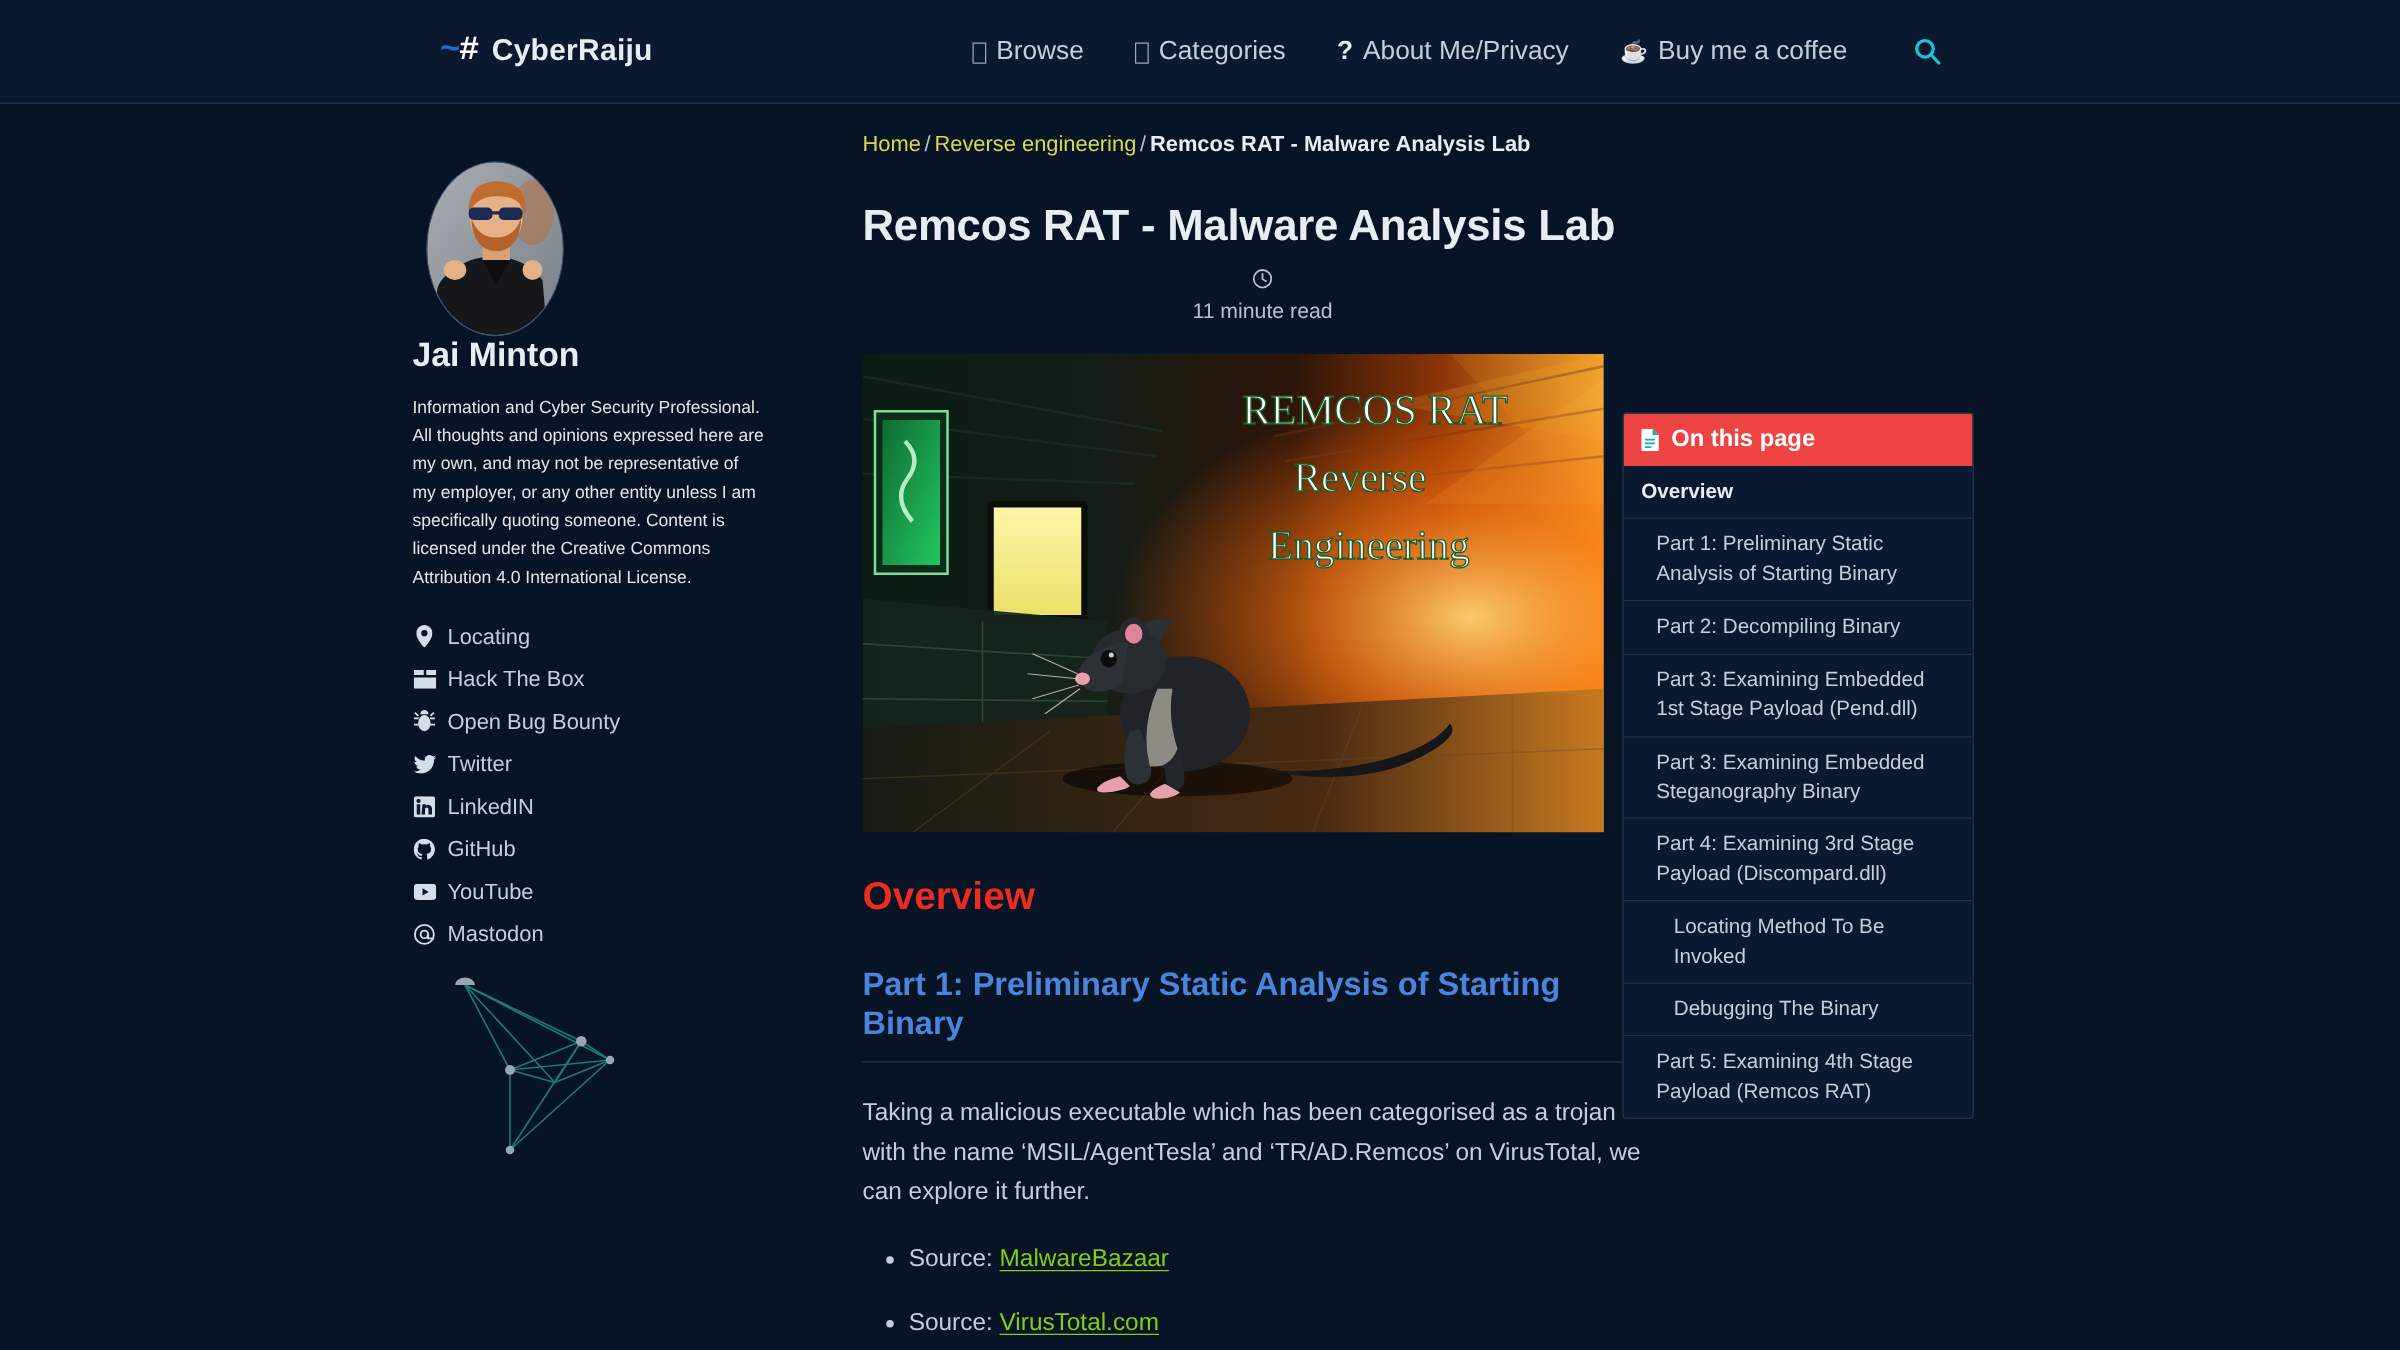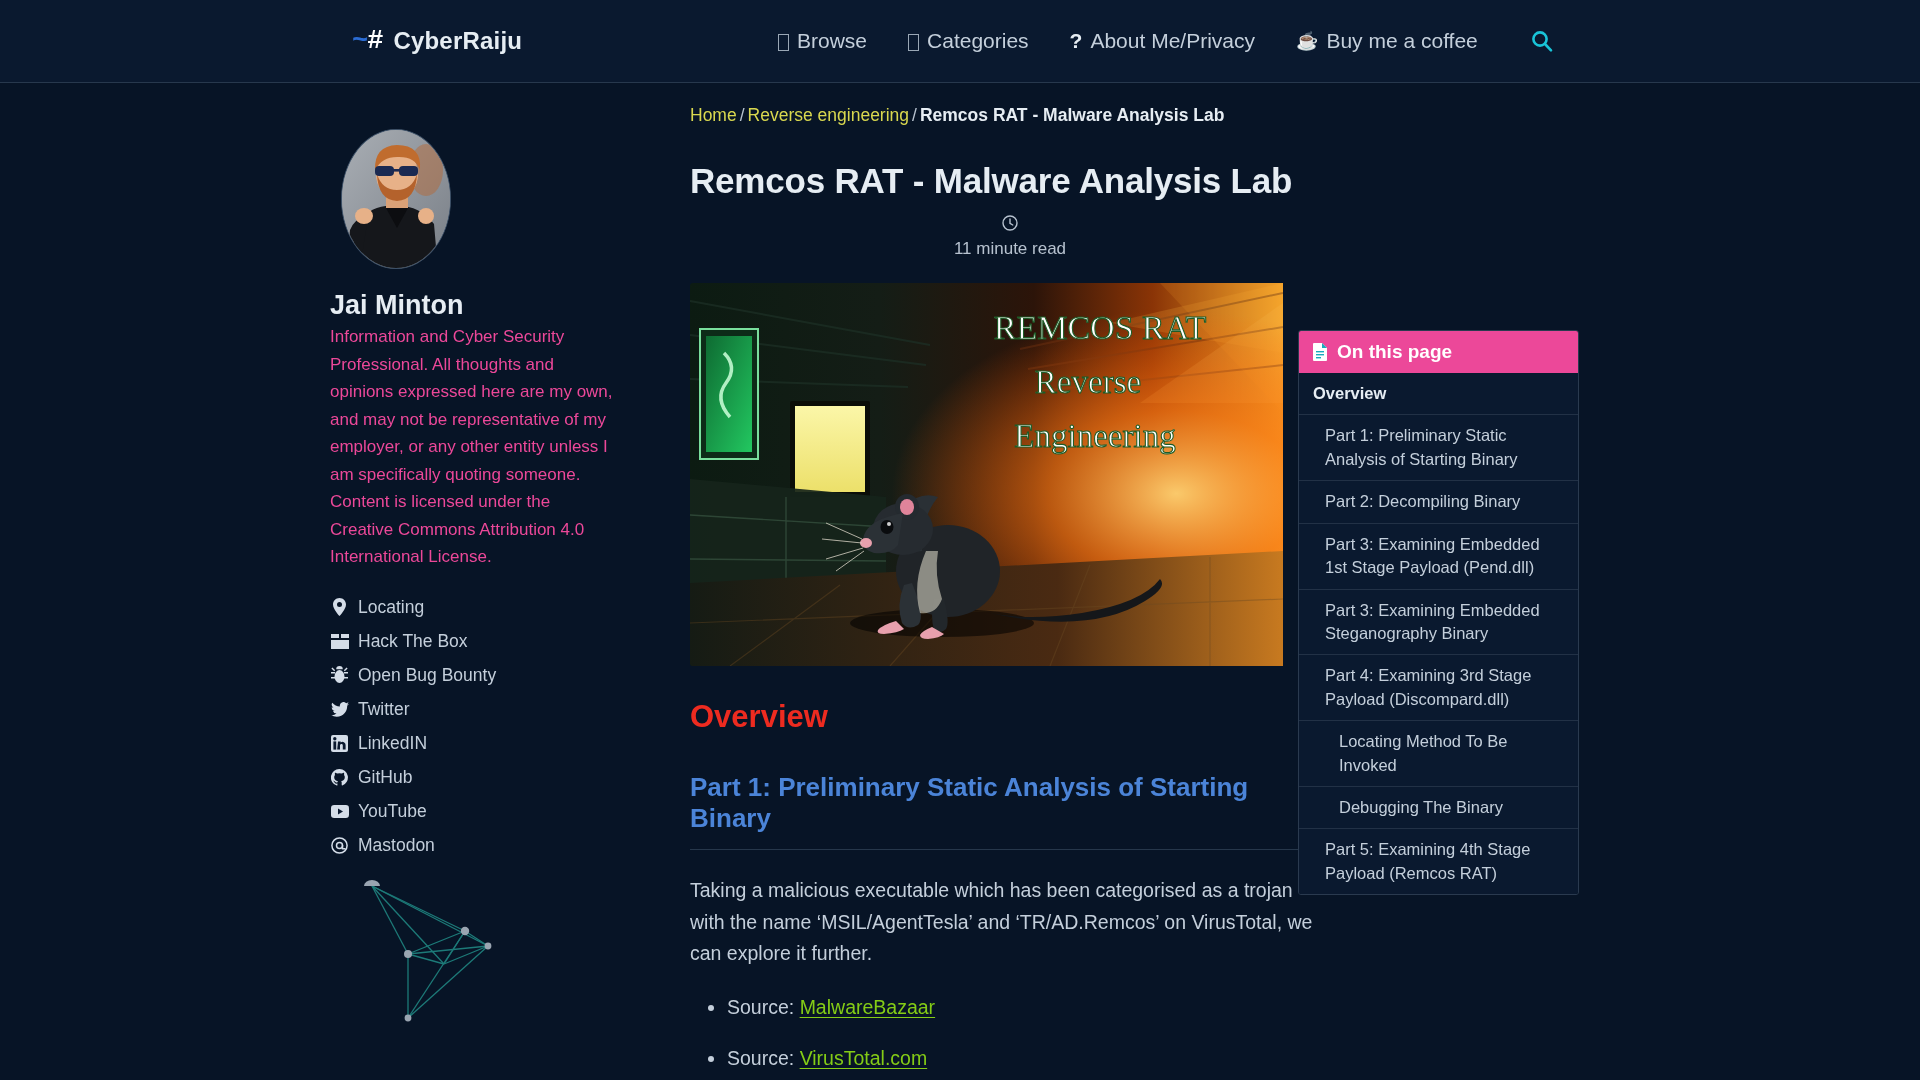--- a/index.html
+++ b/index.html
@@ -97,31 +97,30 @@
   .avatar {
     width: 110px; height: 140px;
     border-radius: 50%;
     border: 1px solid #3d5168;
     overflow: hidden;
     margin-left: 11px;
     background: #8d939b;
   }
   .avatar svg { display: block; }
   .profile-name {
-    margin-top: 21px;
     font-size: 27px;
     font-weight: bold;
     color: #e6edf3;
   }
   .profile-bio {
-    margin-top: 2px;
+    margin-top: 14px;
     width: 283px;
-    font-size: 17px;
+    font-size: 14px;
     line-height: 1.62;
-    color: #ec4899;
+    color: #e5e5e5;
   }
   .social-list {
     margin-top: 26px;
     list-style: none;
   }
   .social-list li { margin-bottom: 13px; }
   .social-link {
     display: flex;
     align-items: center;
     gap: 9px;
@@ -215,21 +214,21 @@
   .toc {
     position: absolute;
     left: 1298px;
     top: 247px;
     width: 281px;
     border: 1px solid #2a3a4f;
     border-radius: 3px;
     overflow: hidden;
   }
   .toc-head {
-    background: #ec4899;
+    background: #ef4444;
     color: #ffffff;
     font-size: 19px;
     font-weight: bold;
     padding: 10px 14px;
     display: flex;
     align-items: center;
     gap: 9px;
   }
   .toc-list { list-style: none; }
   .toc-item {

